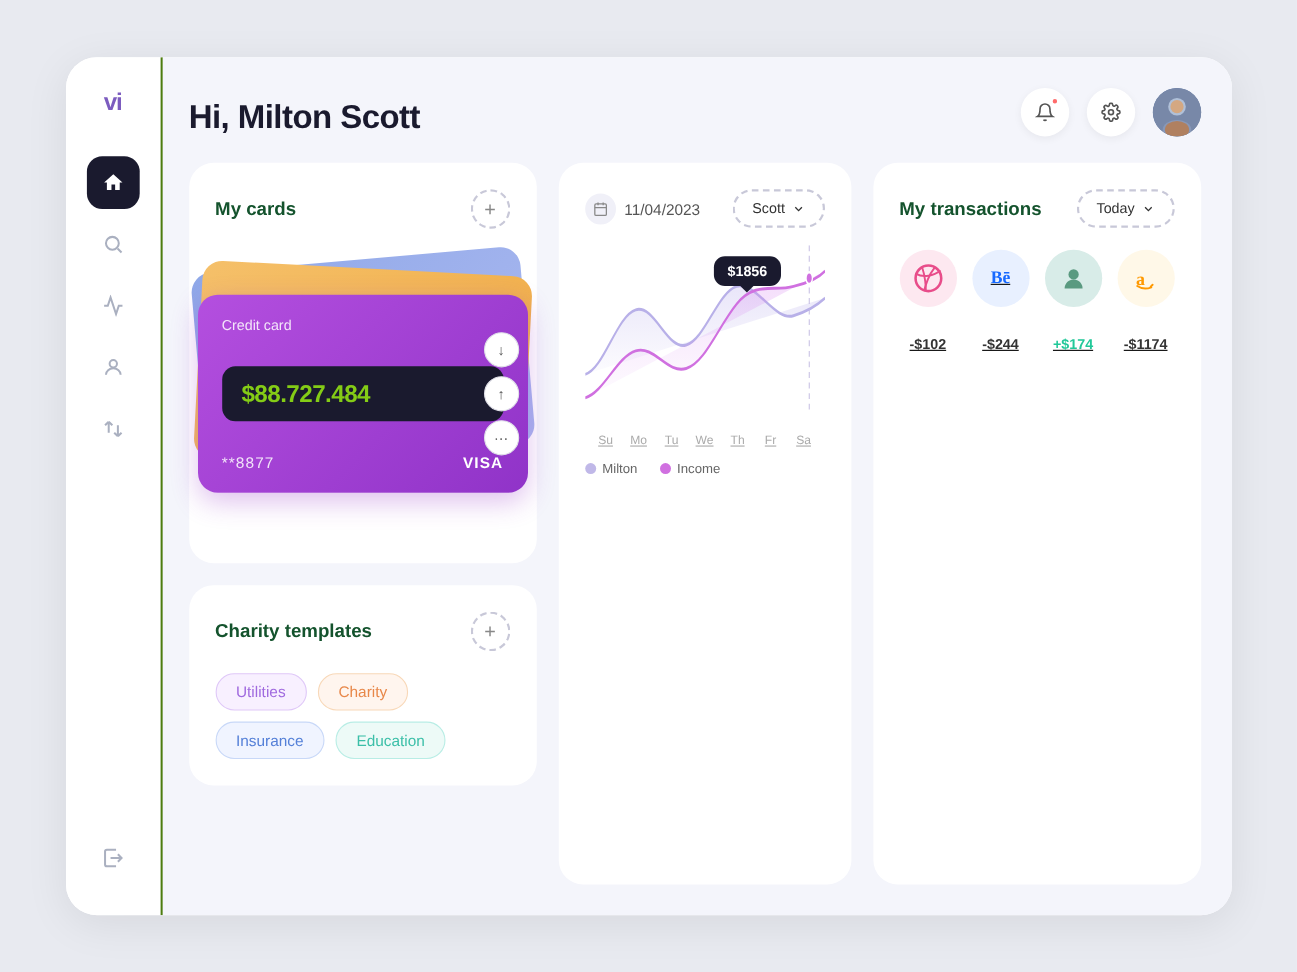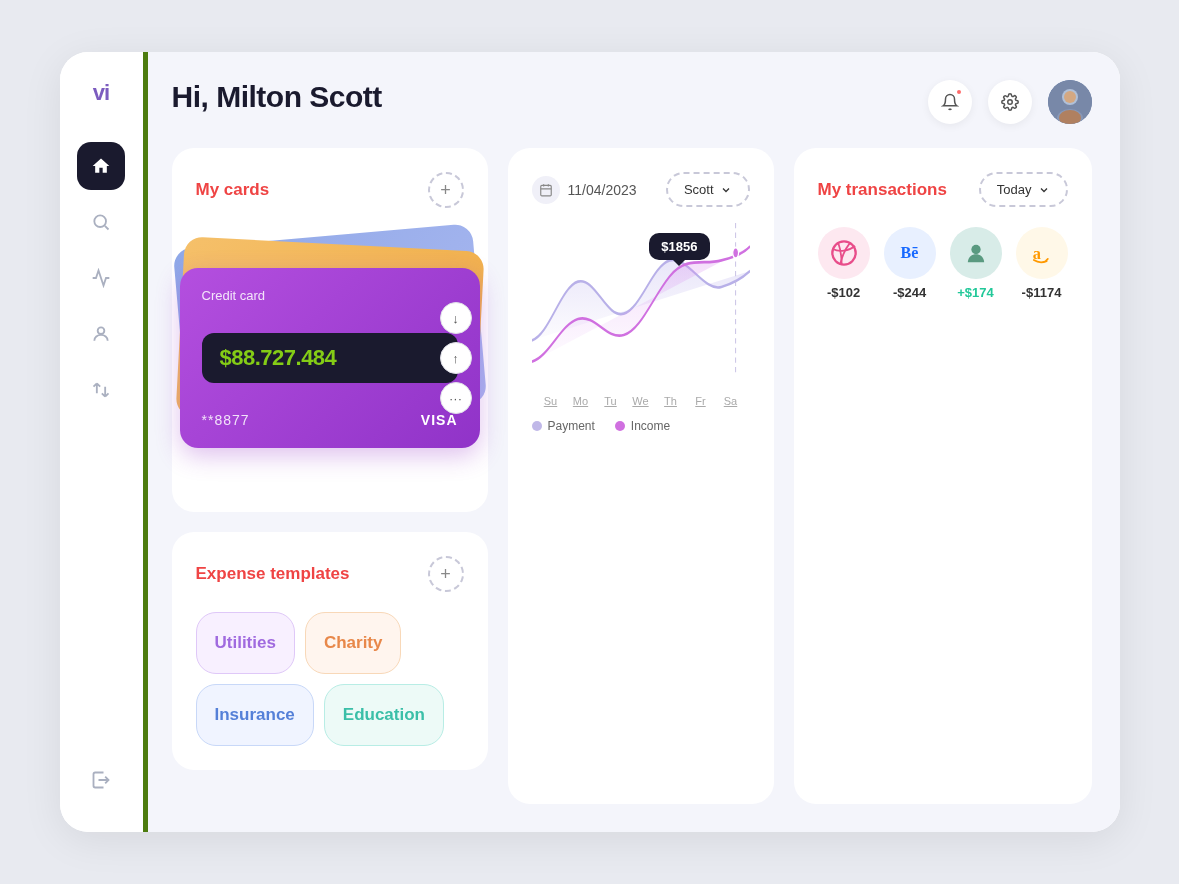--- a/index.html
+++ b/index.html
@@ -21,21 +21,21 @@
       box-shadow: 0 8px 40px rgba(0,0,0,0.08);
     }
     
     .sidebar {
       width: 88px;
       background: #fff;
       display: flex;
       flex-direction: column;
       align-items: center;
       padding: 28px 0;
-      border-right: 5px solid #4d7c0f;
+      border-right: 2px solid #4d7c0f;
       gap: 0;
     }
     .sidebar-logo {
       font-size: 22px;
       font-weight: 900;
       color: #7c5cbf;
       margin-bottom: 36px;
       letter-spacing: -1px;
     }
     .sidebar-nav {
@@ -68,21 +68,21 @@
     .main {
       flex: 1;
       display: flex;
       flex-direction: column;
       background: #f4f5fb;
       padding: 28px 28px 28px 24px;
     }
     
     .header {
       display: flex;
-      align-items: flex-start;
+      align-items: flex-end;
       justify-content: space-between;
       margin-bottom: 24px;
     }
     .header-title {
       font-size: 30px;
       font-weight: 700;
       color: #1a1a2e;
       letter-spacing: -0.5px;
     }
     .header-actions {
@@ -161,21 +161,21 @@
     }
     .panel-header {
       display: flex;
       align-items: center;
       justify-content: space-between;
       margin-bottom: 20px;
     }
     .panel-title {
       font-size: 17px;
       font-weight: 700;
-      color: #ef4444;
+      color: #14532d;
     }
     .plus-btn {
       width: 36px;
       height: 36px;
       border-radius: 50%;
       border: 2px dashed #c8c8d8;
       display: flex;
       align-items: center;
       justify-content: center;
       cursor: pointer;
@@ -286,24 +286,24 @@
       background: #fff;
       border-radius: 22px;
       padding: 24px;
     }
     .template-tags {
       display: flex;
       gap: 10px;
       flex-wrap: wrap;
     }
     .tag {
-      padding: 20px 18px;
+      padding: 8px 18px;
       border-radius: 20px;
-      font-size: 17px;
-      font-weight: 700;
+      font-size: 14px;
+      font-weight: 400;
       cursor: pointer;
       border: 1.5px solid transparent;
     }
     .tag-utilities {
       color: #a06adf;
       border-color: #dfc8f8;
       background: #f8f0ff;
     }
     .tag-charity {
       color: #e8884a;
@@ -449,21 +449,22 @@
     }
     .transactions-list {
       display: flex;
       gap: 14px;
     }
     .transaction-item {
       flex: 1;
       display: flex;
       flex-direction: column;
       align-items: center;
-      gap: 6px;
+      gap: 26px;
+      text-decoration: underline;
     }
     .transaction-logo {
       width: 52px;
       height: 52px;
       border-radius: 50%;
       display: flex;
       align-items: center;
       justify-content: center;
       font-size: 22px;
     }
@@ -585,21 +586,21 @@
             <div class="card-controls">
               <button class="card-ctrl-btn">↓</button>
               <button class="card-ctrl-btn">↑</button>
               <button class="card-ctrl-btn">···</button>
             </div>
           </div>
         </div>
 
         <div class="templates-panel">
           <div class="panel-header">
-            <span class="panel-title">Expense templates</span>
+            <span class="panel-title">Charity templates</span>
             <button class="plus-btn">+</button>
           </div>
           <div class="template-tags">
             <span class="tag tag-utilities">Utilities</span>
             <span class="tag tag-charity">Charity</span>
             <span class="tag tag-insurance">Insurance</span>
             <span class="tag tag-education">Education</span>
           </div>
         </div>
       </div>
@@ -656,21 +657,21 @@
             <span class="chart-label">Mo</span>
             <span class="chart-label">Tu</span>
             <span class="chart-label">We</span>
             <span class="chart-label">Th</span>
             <span class="chart-label">Fr</span>
             <span class="chart-label">Sa</span>
           </div>
           <div class="chart-legend">
             <div class="legend-item">
               <div class="legend-dot" style="background:#c0b8e8"></div>
-              <span>Payment</span>
+              <span>Milton</span>
             </div>
             <div class="legend-item">
               <div class="legend-dot" style="background:#d070e0"></div>
               <span>Income</span>
             </div>
           </div>
         </div>
 
         <div class="transactions-panel">
           <div class="transactions-header">

